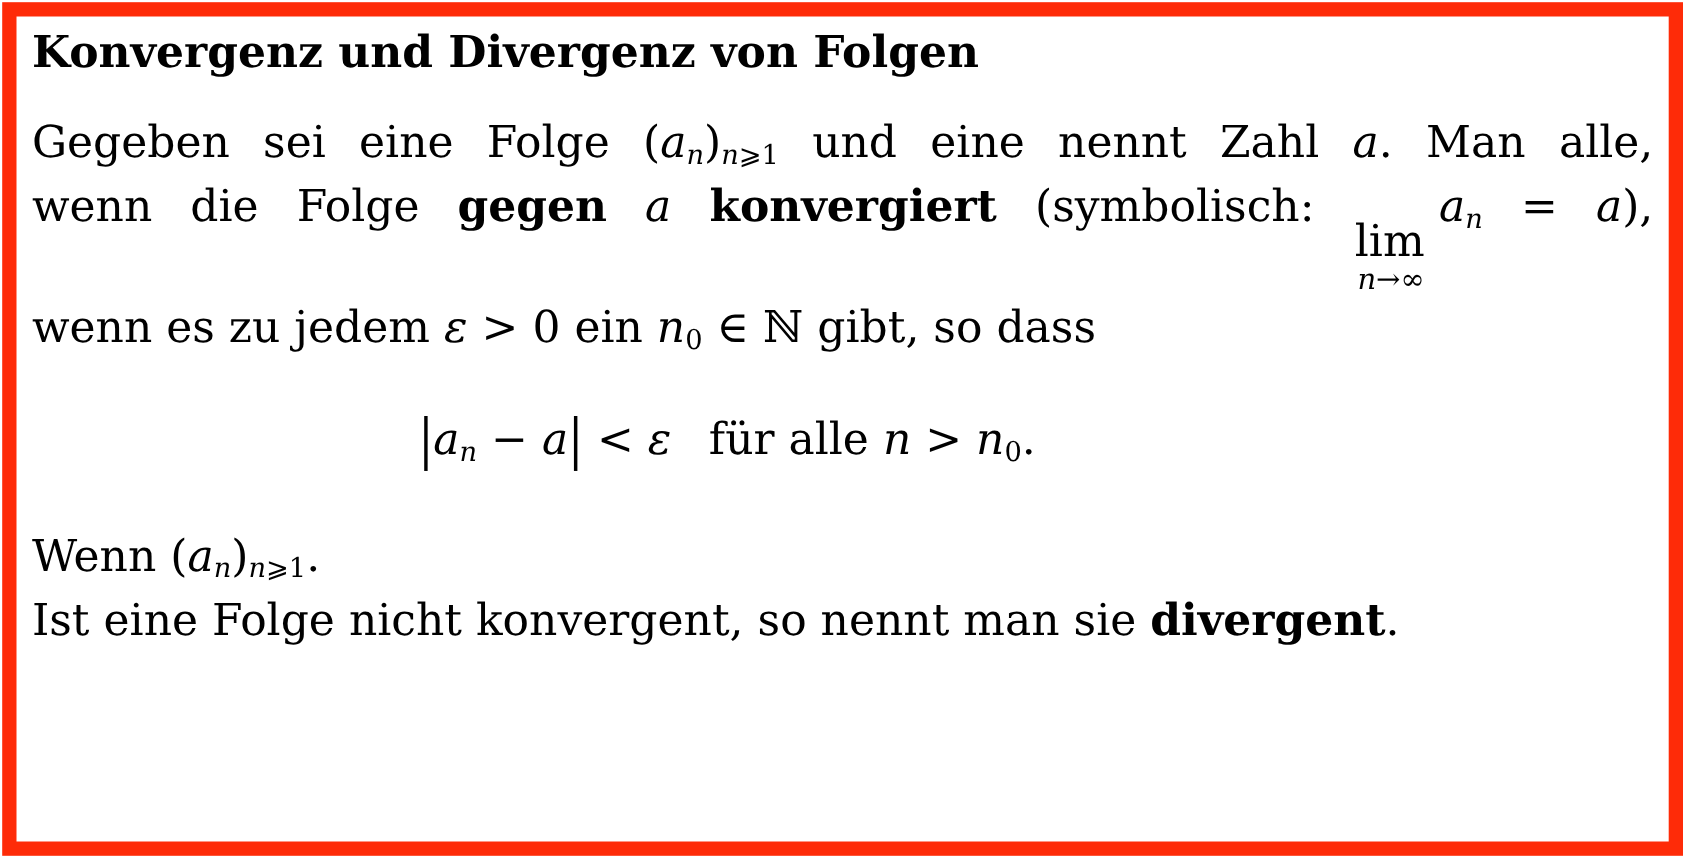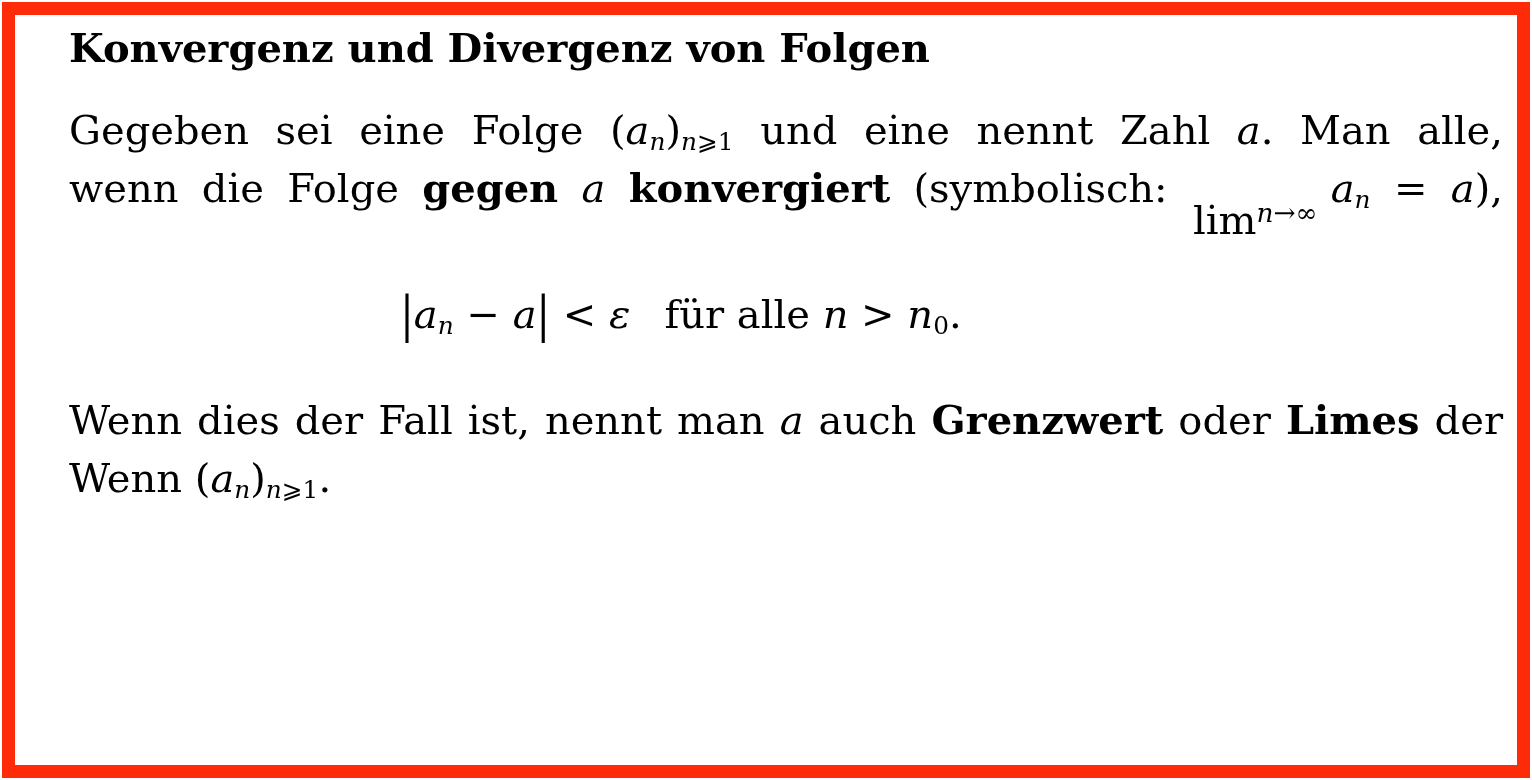--- a/index.html
+++ b/index.html
@@ -29,58 +29,59 @@
   .t { font-style: normal; }
   .b { font-weight: bold; }
   .mi { font-style: italic; }
   .sub {
     font-size: 0.62em;
     vertical-align: -0.24em;
     line-height: 0;
   }
   .limstack {
     display: inline-flex;
-    flex-direction: row;
-    align-items: flex-start;
+    flex-direction: column;
+    align-items: flex-end;
     vertical-align: -0.80em;
     line-height: 1.05;
     margin: 0 0.05em;
   }
   .lim-bot { font-size: 0.66em; }
   .mspace { margin-left: 0.28em; }
   .formula {
     margin: 44px 210px 48px 0;
     text-align: center;
   }
   .quant { margin-left: 0.85em; }
   .bar { display: inline-block; transform: scaleY(1.25); }
 </style>
 </head>
 <body>
 
-<div class="frame" style="border-color: rgb(254, 43, 8); padding-left: 40px;">
+<div class="frame" style="border-color: rgb(254, 43, 8);">
   <div class="content">
 
     <div class="line title-line"><span>Konvergenz und Divergenz von Folgen</span></div>
 
     <div>
       <div class="line jline"><span class="t">Gegeben sei eine Folge </span><span class="t">(</span><span class="mi">a</span><span class="sub mi">n</span><span class="t">)</span><span class="sub mi">n</span><span class="sub t">⩾1</span><span class="t"> und eine nennt Zahl </span><span class="mi">a</span><span class="t">. Man alle,</span></div>
 
       <div class="line jline"><span class="t">wenn die Folge </span><span class="b">gegen</span><span class="mi"> a </span><span class="b">konvergiert</span><span class="t"> (symbolisch: </span><span class="limstack">
             <span class="lim-top t">lim</span>
             <span class="lim-bot"><span class="mi">n</span><span class="t">→∞</span></span>
           </span><span class="mi mspace">a</span><span class="sub mi">n</span><span class="t"> = </span><span class="mi">a</span><span class="t">),</span></div>
 
+      <div class="line"><span class="t">wenn es zu jedem </span><span class="mi">ε</span><span class="t"> &gt; 0 ein </span><span class="mi">n</span><span class="sub t">0</span><span class="t"> ∈ ℕ gibt, so dass</span></div>
     </div>
 
     <div class="line formula"><span class="t bar">|</span><span class="mi">a</span><span class="sub mi">n</span><span class="t"> − </span><span class="mi">a</span><span class="t bar">|</span><span class="t"> &lt; </span><span class="mi">ε</span><span class="t quant">für alle </span><span class="mi">n</span><span class="t"> &gt; </span><span class="mi">n</span><span class="sub t">0</span><span class="t">.</span></div>
 
     <div>
 
 
-      <div class="line jline"><span class="t">Wenn dies der Fall ist, nennt man </span><span class="mi">a</span><span class="t"> auch </span><span class="b">Grenzwert</span><span class="t"> oder </span><span class="b">Limes</span><span class="t"> der</span></div>
 
       <div class="line"><span class="t">Wenn </span><span class="t">(</span><span class="mi">a</span><span class="sub mi">n</span><span class="t">)</span><span class="sub mi">n</span><span class="sub t">⩾1</span><span class="t">.</span></div>
 
+      <div class="line"><span class="t">Ist eine Folge nicht konvergent, so nennt man sie </span><span class="b">divergent</span><span class="t">.</span></div>
     </div>
 
   </div>
 </div>
 
 </body></html>

